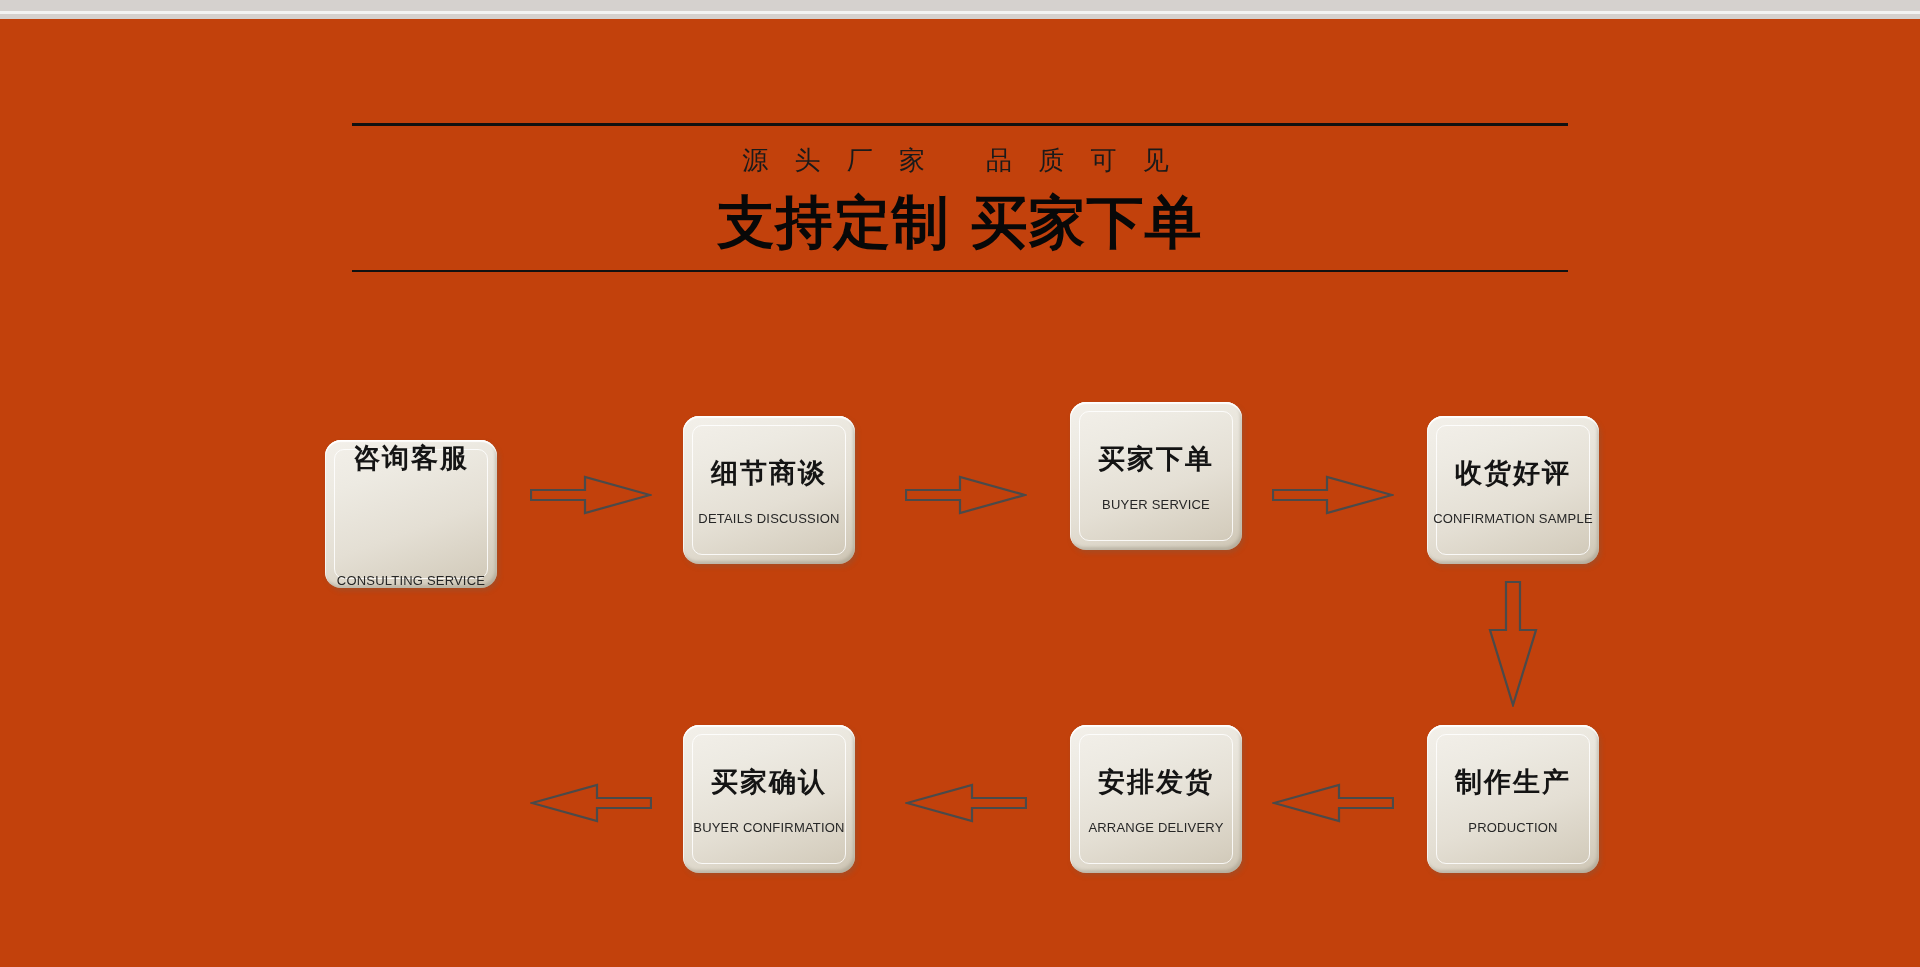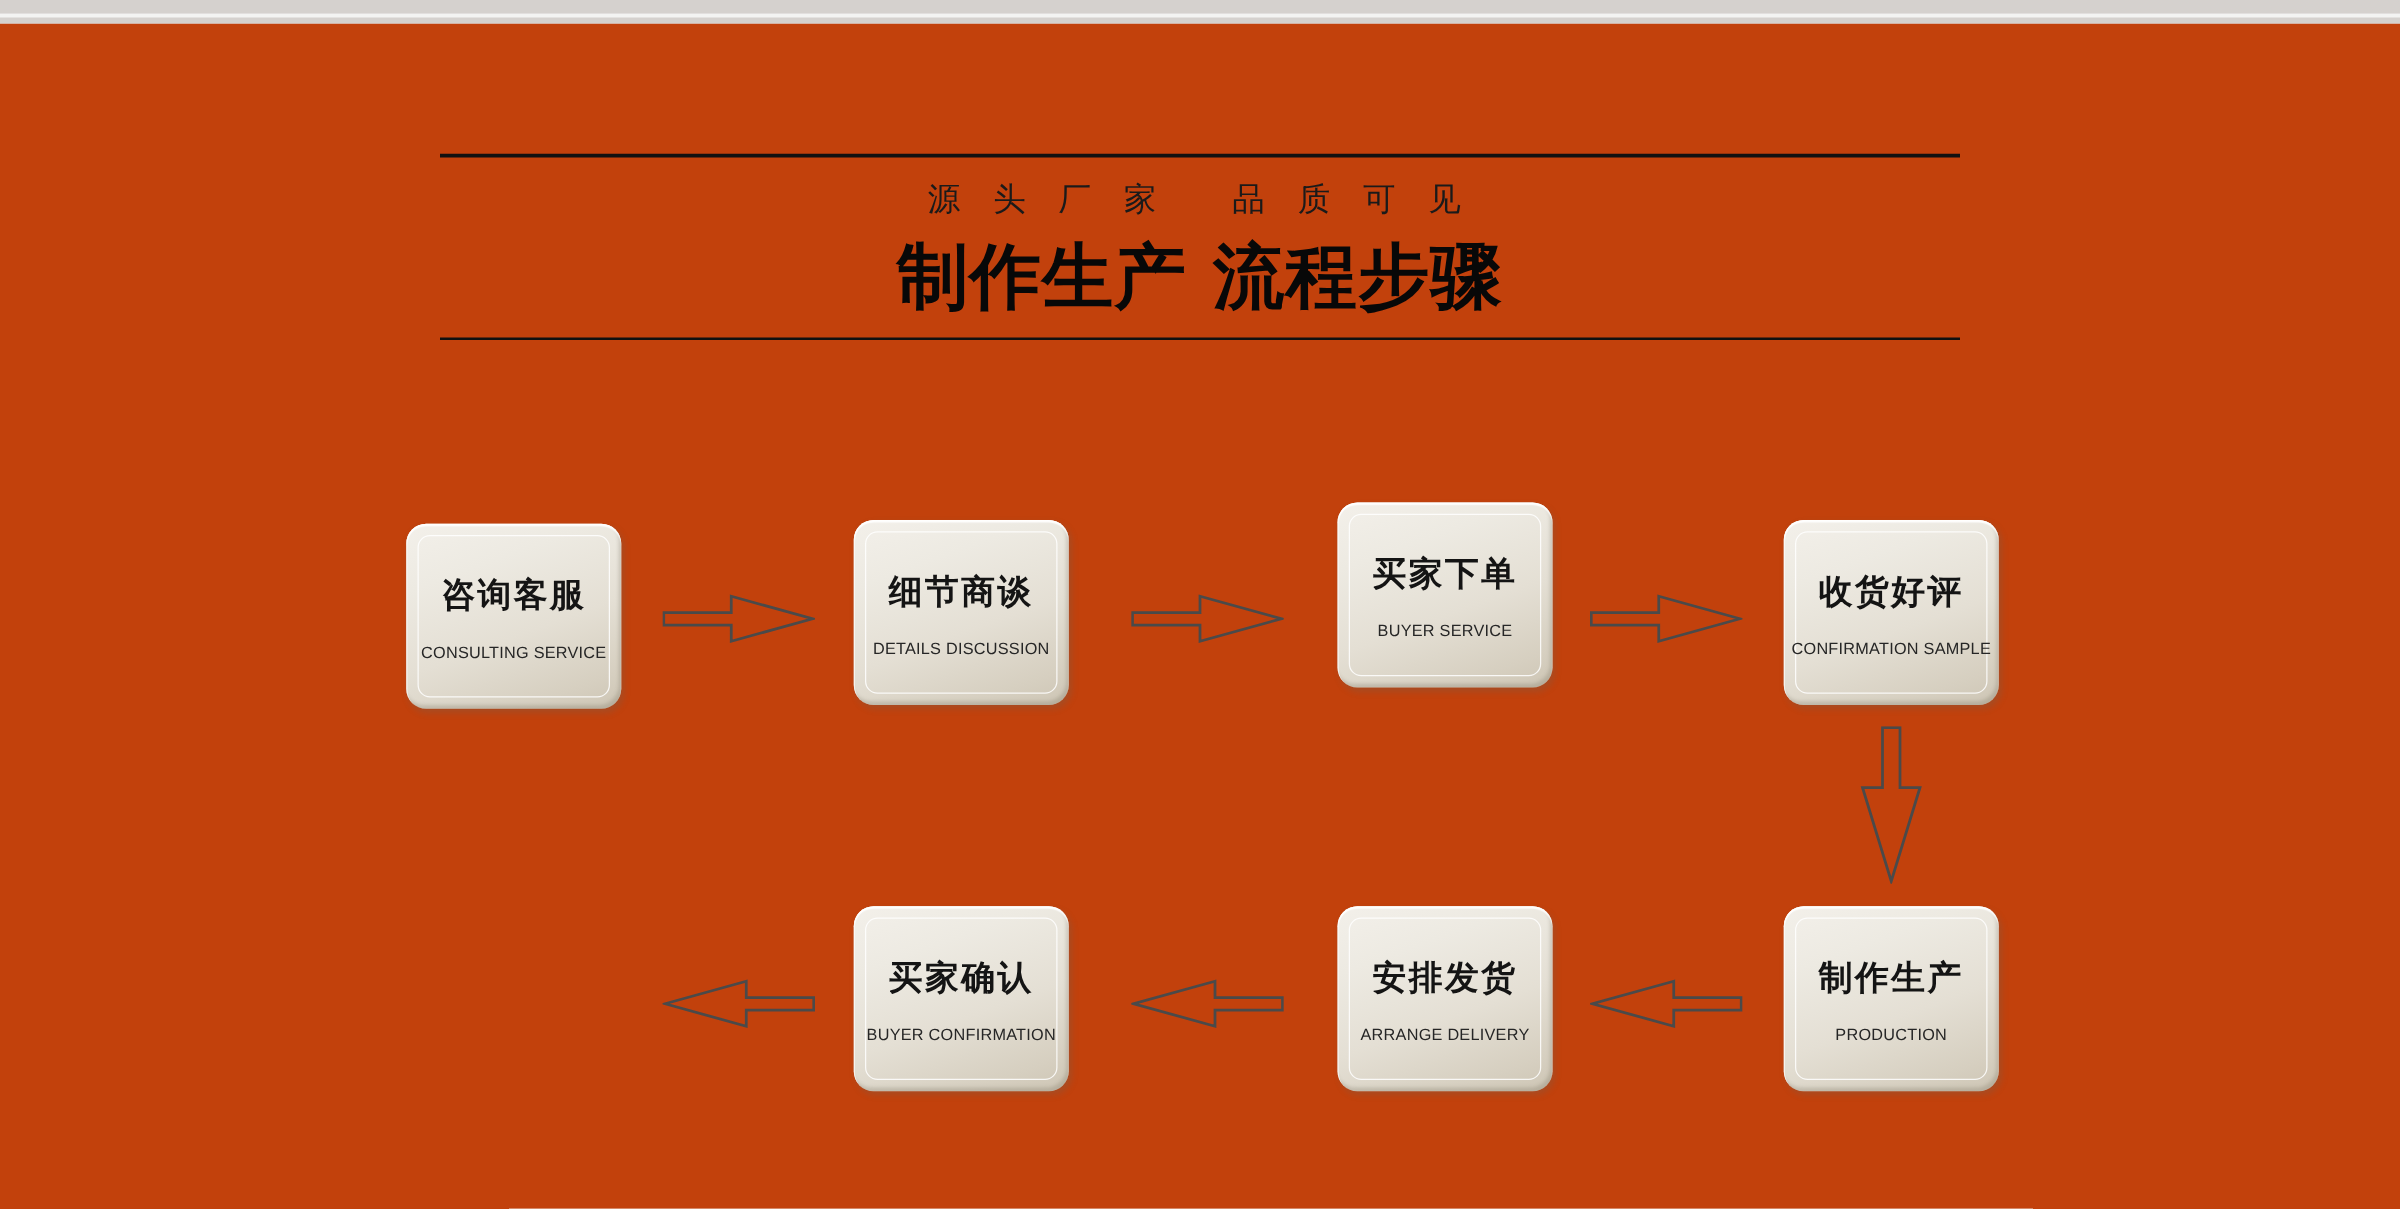--- a/index.html
+++ b/index.html
@@ -149,28 +149,28 @@
 <div class="topband-a"></div>
 <div class="topband-gap"></div>
 <div class="topband-b"></div>
 
 <div class="canvas">
 
   <div class="header">
     <div class="rule"></div>
     <div class="header-inner">
       <div class="subtitle">源 头 厂 家   品 质 可 见</div>
-      <div class="maintitle">制作生产 流程步骤</div>
+      <div class="maintitle">支持定制 买家下单</div>
     </div>
     <div class="rule rule-bottom"></div>
   </div>
 
   <div class="flow">
 
-    <div class="node" style="left:325px; top:400px;">
+    <div class="node" style="left:325px; top:421px;justify-content:space-between;">
       <div class="node-inner"></div>
       <div class="node-cn">咨询客服</div>
       <div class="node-en">CONSULTING SERVICE</div>
     </div>
 
     <div class="node" style="left:683px; top:397px;">
       <div class="node-inner"></div>
       <div class="node-cn">细节商谈</div>
       <div class="node-en">DETAILS DISCUSSION</div>
     </div>

